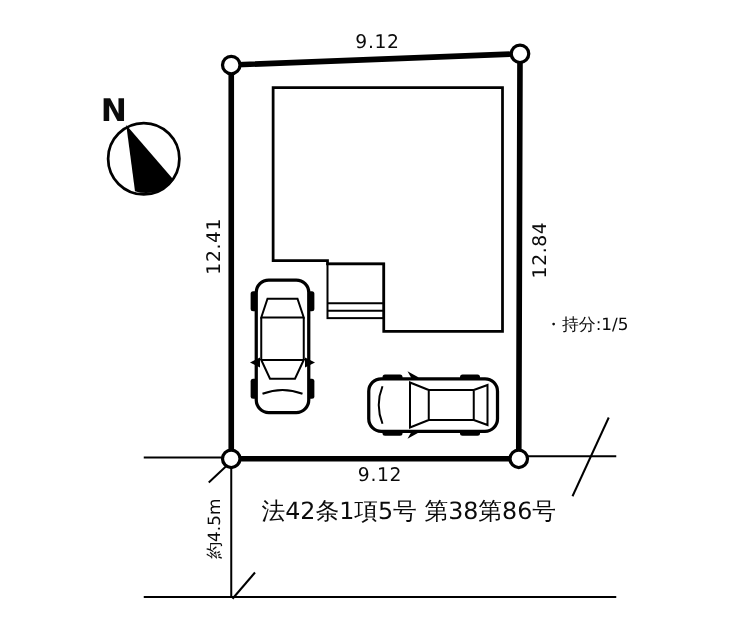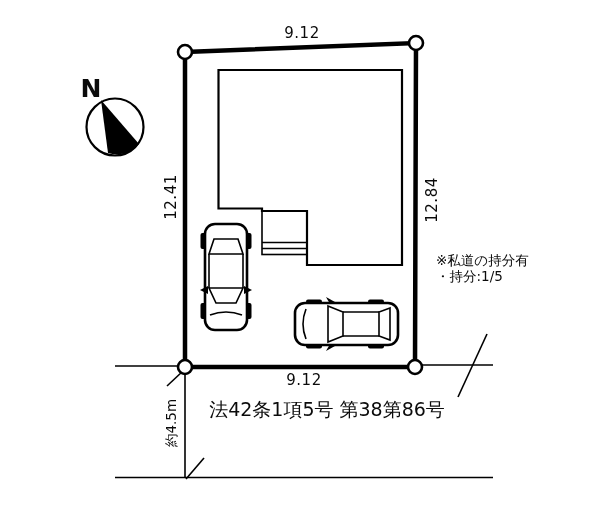--- a/index.html
+++ b/index.html
@@ -121,21 +121,20 @@
 
   <div class="label dim" style="left:304px;top:380px;">9.12</div>
 
   <div class="label dim rot" style="left:171px;top:197px;">12.41</div>
 
   <div class="label dim rot" style="left:432px;top:200px;">12.84</div>
 
   <div class="label road-width rot" style="left:172px;top:423px;">約4.5m</div>
 
   <div class="note">
-    <div>※私道の持分有</div>
     <div>・持分:1/5</div>
   </div>
 
   <div class="legal">
     <div>法42条1項5号 第38第86号</div>
   </div>
 
 </div>
 
 </body></html>

